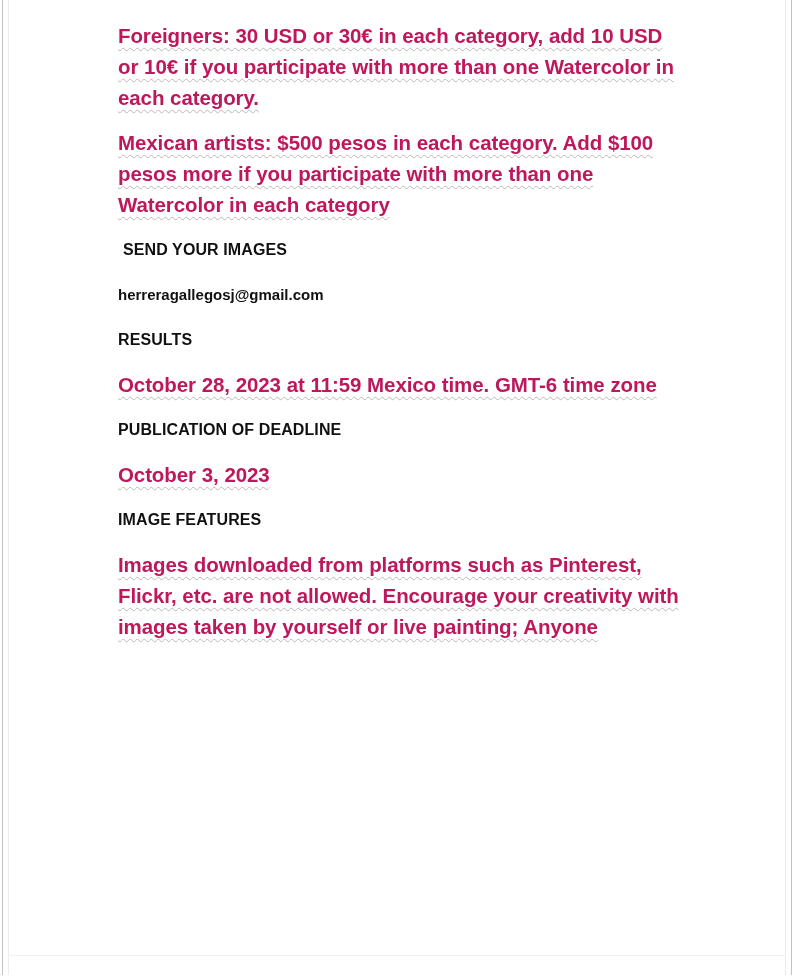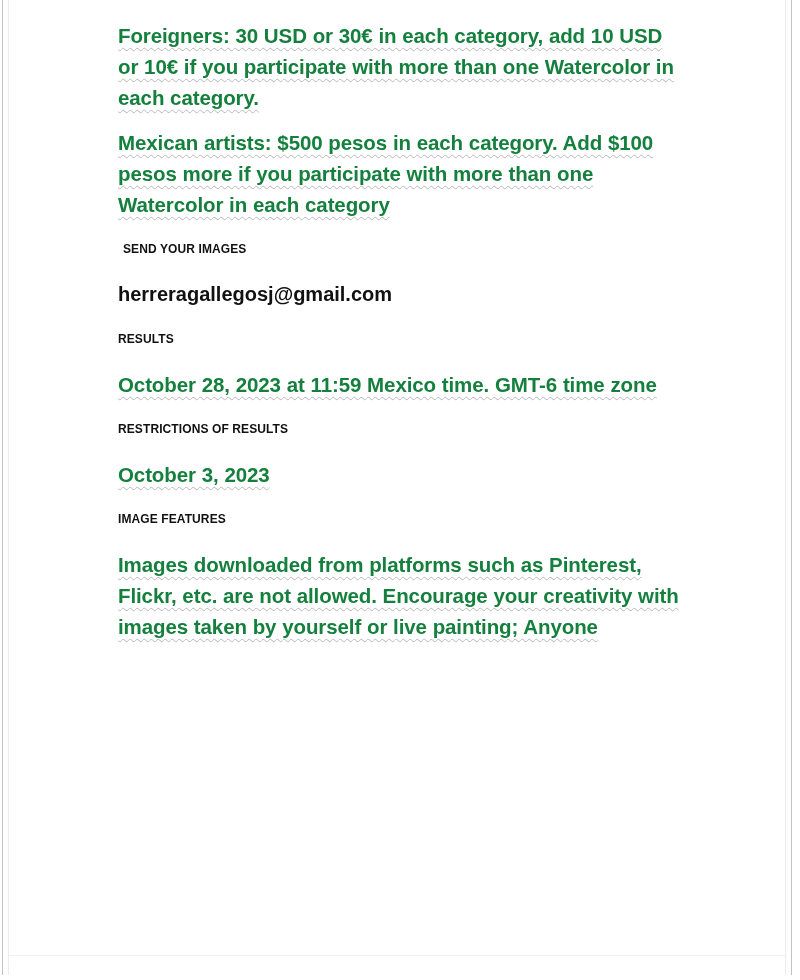--- a/index.html
+++ b/index.html
@@ -51,37 +51,37 @@
     left: 118px;
     top: 20px;
     width: 566px;
   }
 
   .para {
     margin: 0 0 14px 0;
     font-size: 20.5px;
     line-height: 31px;
     font-weight: bold;
-    color: #15803d;
+    color: #be185d;
     letter-spacing: -0.1px;
     word-spacing: 0.2px;
   }
 
   .heading {
     margin: 0 0 14px 0;
-    font-size: 12px;
+    font-size: 16px;
     line-height: 31px;
     font-weight: bold;
     color: #111111;
     letter-spacing: 0.1px;
   }
 
   .email {
     margin: 0 0 14px 0;
-    font-size: 20px;
+    font-size: 15px;
     line-height: 31px;
     font-weight: bold;
     color: #111111;
   }
 
   
   .spell {
     text-decoration: underline wavy #b9b9b9;
     text-decoration-thickness: 1px;
     text-underline-offset: 4px;
@@ -104,21 +104,21 @@
 
     <p class="para spell">Foreigners: 30 USD or 30€ in each category, add 10 USD or 10€ if you participate with more than one Watercolor in each category.</p>
     <p class="para spell">Mexican artists: $500 pesos in each category. Add $100 pesos more if you participate with more than one Watercolor in each category</p>
 
     <p class="heading indent-sp">SEND YOUR IMAGES</p>
     <p class="email">herreragallegosj@gmail.com</p>
 
     <p class="heading">RESULTS</p>
     <p class="para spell">October 28, 2023 at 11:59 Mexico time. GMT-6 time zone</p>
 
-    <p class="heading">RESTRICTIONS OF RESULTS</p>
+    <p class="heading">PUBLICATION OF DEADLINE</p>
     <p class="para spell">October 3, 2023</p>
 
     <p class="heading">IMAGE FEATURES</p>
 
     <p class="para spell">Images downloaded from platforms such as Pinterest, Flickr, etc. are not allowed. Encourage your creativity with images taken by yourself or live painting; Anyone</p>
 
   </div>
 </div>
 
 </body></html>

